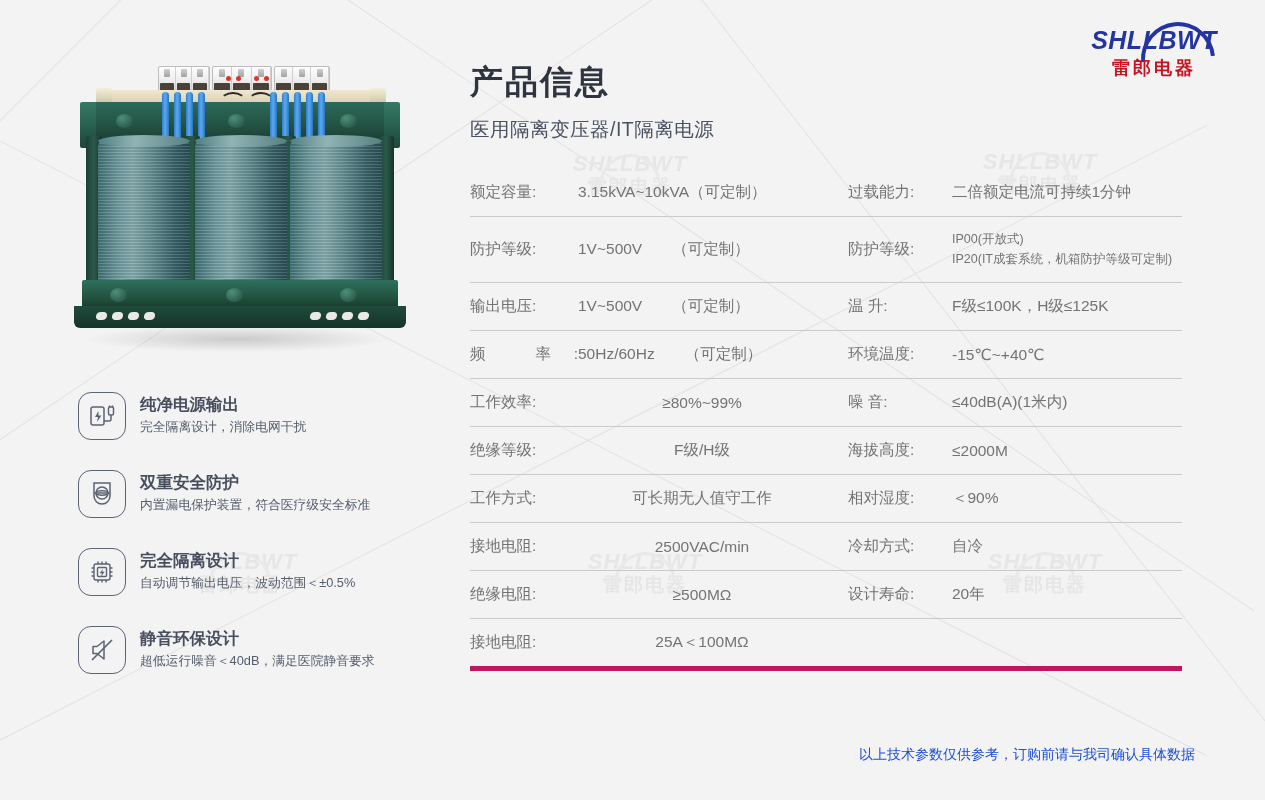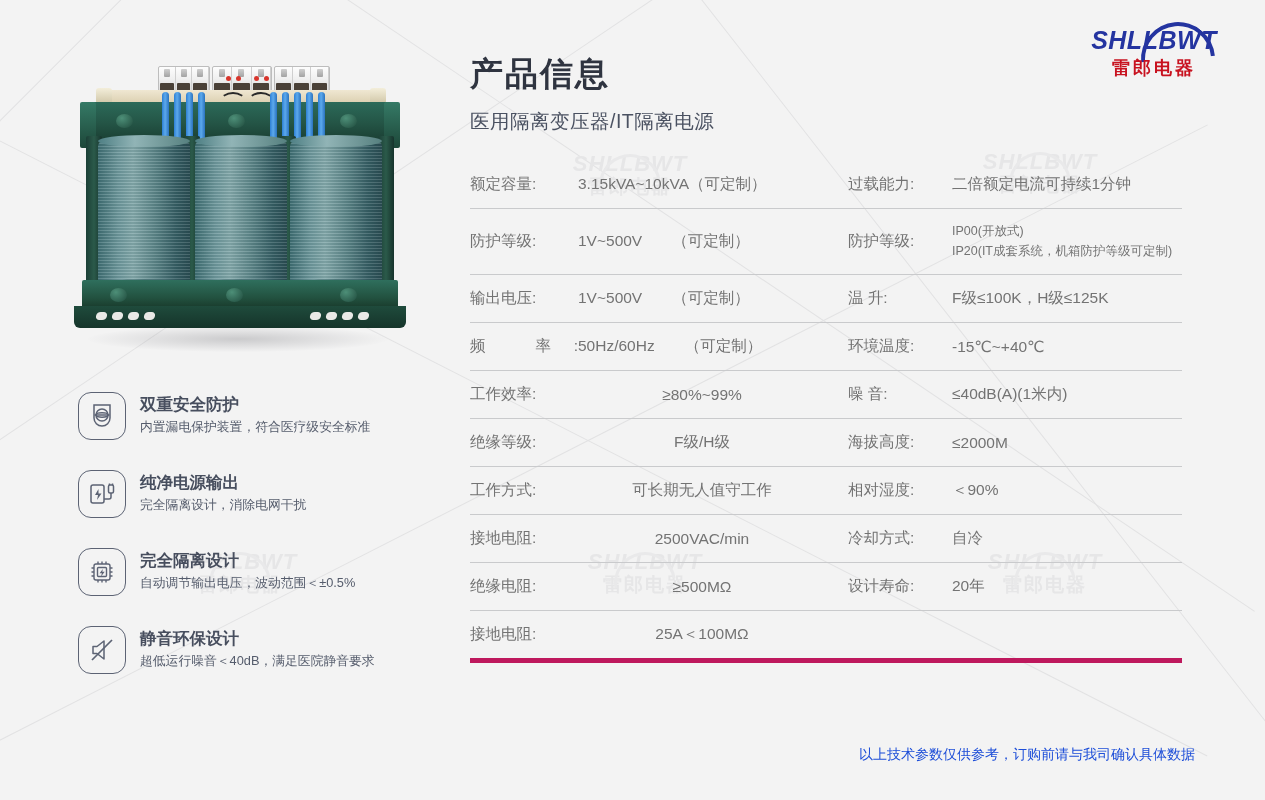--- a/index.html
+++ b/index.html
@@ -313,21 +313,21 @@
   .feature-desc {
     font-size: 12.8px;
     color: #555c6c;
     line-height: 1.3;
   }
 
   
   #spec-panel {
     position: absolute;
     left: 470px;
-    top: 56px;
+    top: 64px;
     width: 712px;
     z-index: 3;
   }
   #page-title {
     font-size: 33px;
     font-weight: bold;
     color: #2f3440;
     letter-spacing: 2px;
     line-height: 1.1;
   }
@@ -511,45 +511,45 @@
   <div class="tf tf-slot" style="left:286px;"></div>
   <div class="tf tf-slot" style="left:302px;"></div>
   <div class="tf tf-slot" style="left:318px;"></div>
 </div>
 
 <div id="features">
 
   <div class="feature">
     <div class="feature-icon">
       <svg width="30" height="30" viewBox="0 0 30 30" fill="none" stroke="#5c6374" stroke-width="1.5">
-        <path d="M7 4 h16 v13 a8 8 0 0 1 -8 8 a8 8 0 0 1 -8 -8 z"></path>
-        <circle cx="15" cy="14" r="6"></circle>
-        <ellipse cx="15" cy="14" rx="6" ry="2.2"></ellipse>
-        <path d="M7.5 14 h15"></path>
-      </svg>
-    </div>
-    <div class="feature-text">
-      <div class="feature-title">双重安全防护</div>
-      <div class="feature-desc">内置漏电保护装置，符合医疗级安全标准</div>
-    </div>
-  </div>
-
-  <div class="feature">
-    <div class="feature-icon">
-      <svg width="30" height="30" viewBox="0 0 30 30" fill="none" stroke="#5c6374" stroke-width="1.5">
         <rect x="4" y="6" width="13" height="18" rx="2"></rect>
         <path d="M11.5 10 L8 16 h3 l-1 5 4.5-6.4h-3z" fill="#5c6374" stroke="none"></path>
         <path d="M17 20 h5 a2 2 0 0 0 2-2 v-4"></path>
         <rect x="21.5" y="6" width="5" height="8" rx="1.5"></rect>
         <path d="M22.5 4.5 v1.5 M25.5 4.5 v1.5"></path>
       </svg>
     </div>
     <div class="feature-text">
       <div class="feature-title">纯净电源输出</div>
       <div class="feature-desc">完全隔离设计，消除电网干扰</div>
+    </div>
+  </div>
+
+  <div class="feature">
+    <div class="feature-icon">
+      <svg width="30" height="30" viewBox="0 0 30 30" fill="none" stroke="#5c6374" stroke-width="1.5">
+        <path d="M7 4 h16 v13 a8 8 0 0 1 -8 8 a8 8 0 0 1 -8 -8 z"></path>
+        <circle cx="15" cy="14" r="6"></circle>
+        <ellipse cx="15" cy="14" rx="6" ry="2.2"></ellipse>
+        <path d="M7.5 14 h15"></path>
+      </svg>
+    </div>
+    <div class="feature-text">
+      <div class="feature-title">双重安全防护</div>
+      <div class="feature-desc">内置漏电保护装置，符合医疗级安全标准</div>
     </div>
   </div>
 
   <div class="feature">
     <div class="feature-icon">
       <svg width="30" height="30" viewBox="0 0 30 30" fill="none" stroke="#5c6374" stroke-width="1.4">
         <rect x="7" y="7" width="16" height="16" rx="2"></rect>
         <rect x="10.5" y="10.5" width="9" height="9" rx="1"></rect>
         <path d="M15.8 12 L12.6 16.2h2.3l-.9 3.4 3.7-4.8h-2.4z" fill="#5c6374" stroke="none"></path>
         <path d="M11 7 V4.5 M15 7 V4.5 M19 7 V4.5 M11 23 V25.5 M15 23 V25.5 M19 23 V25.5"></path>

